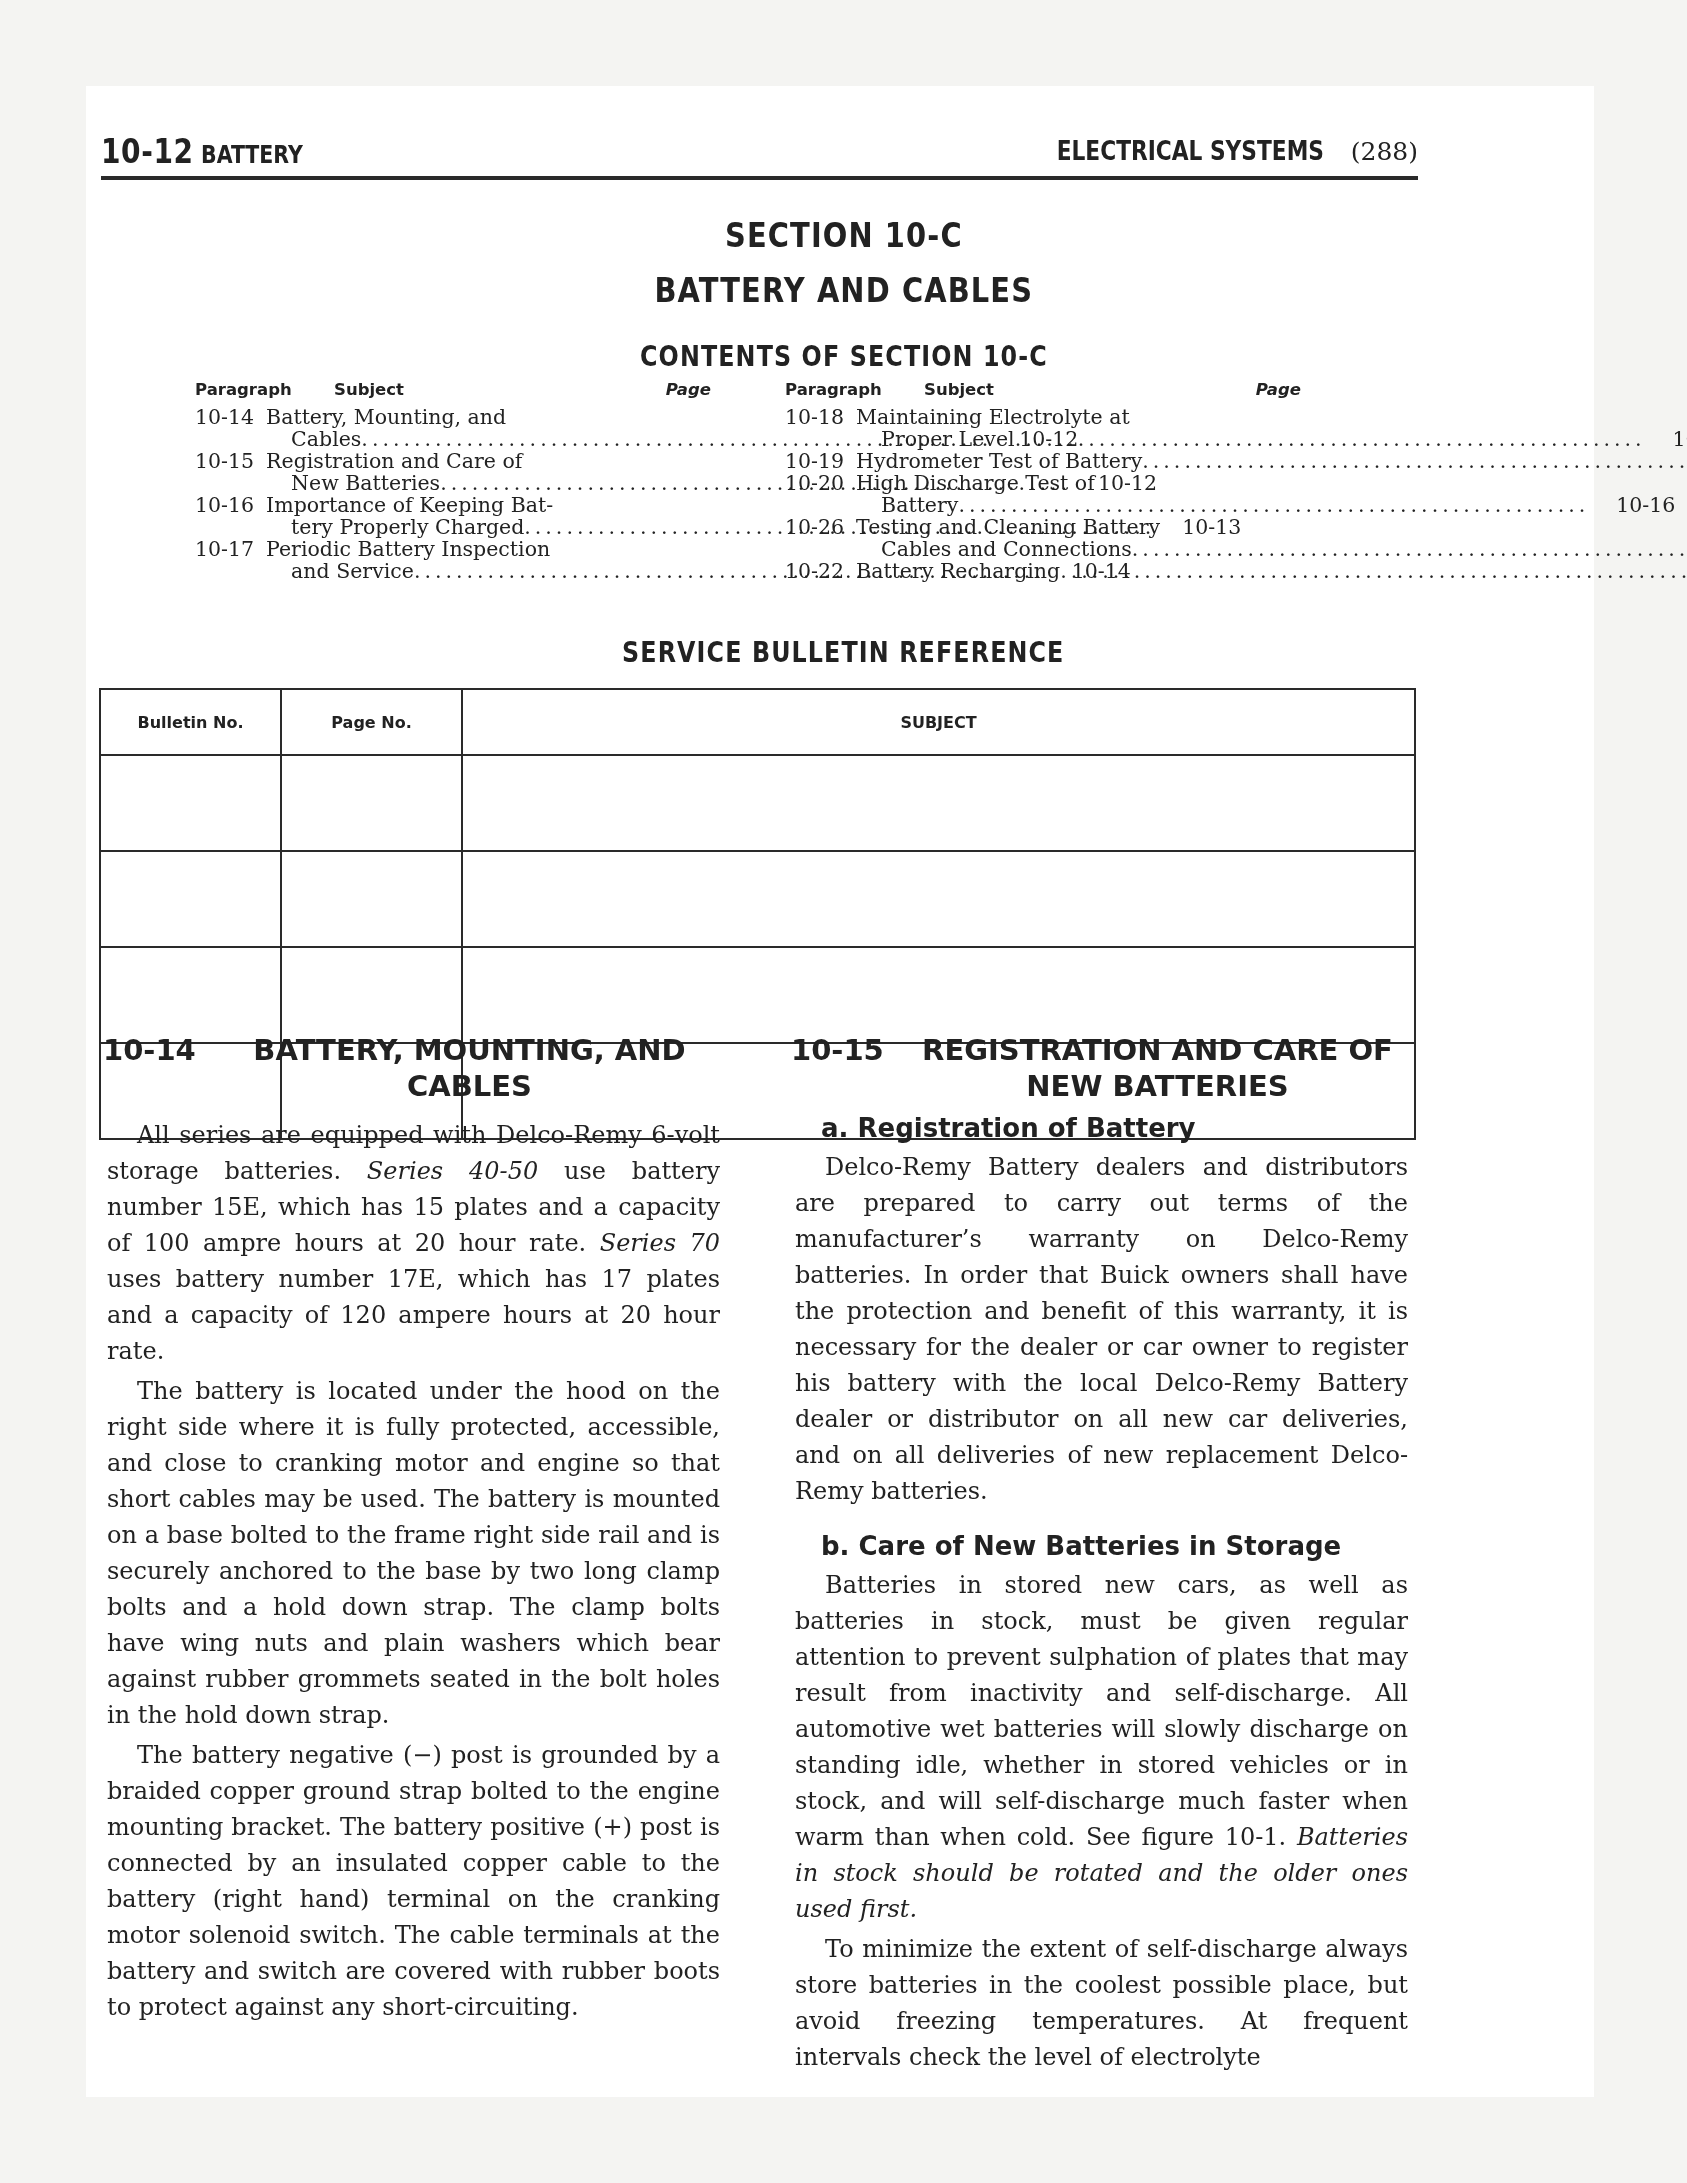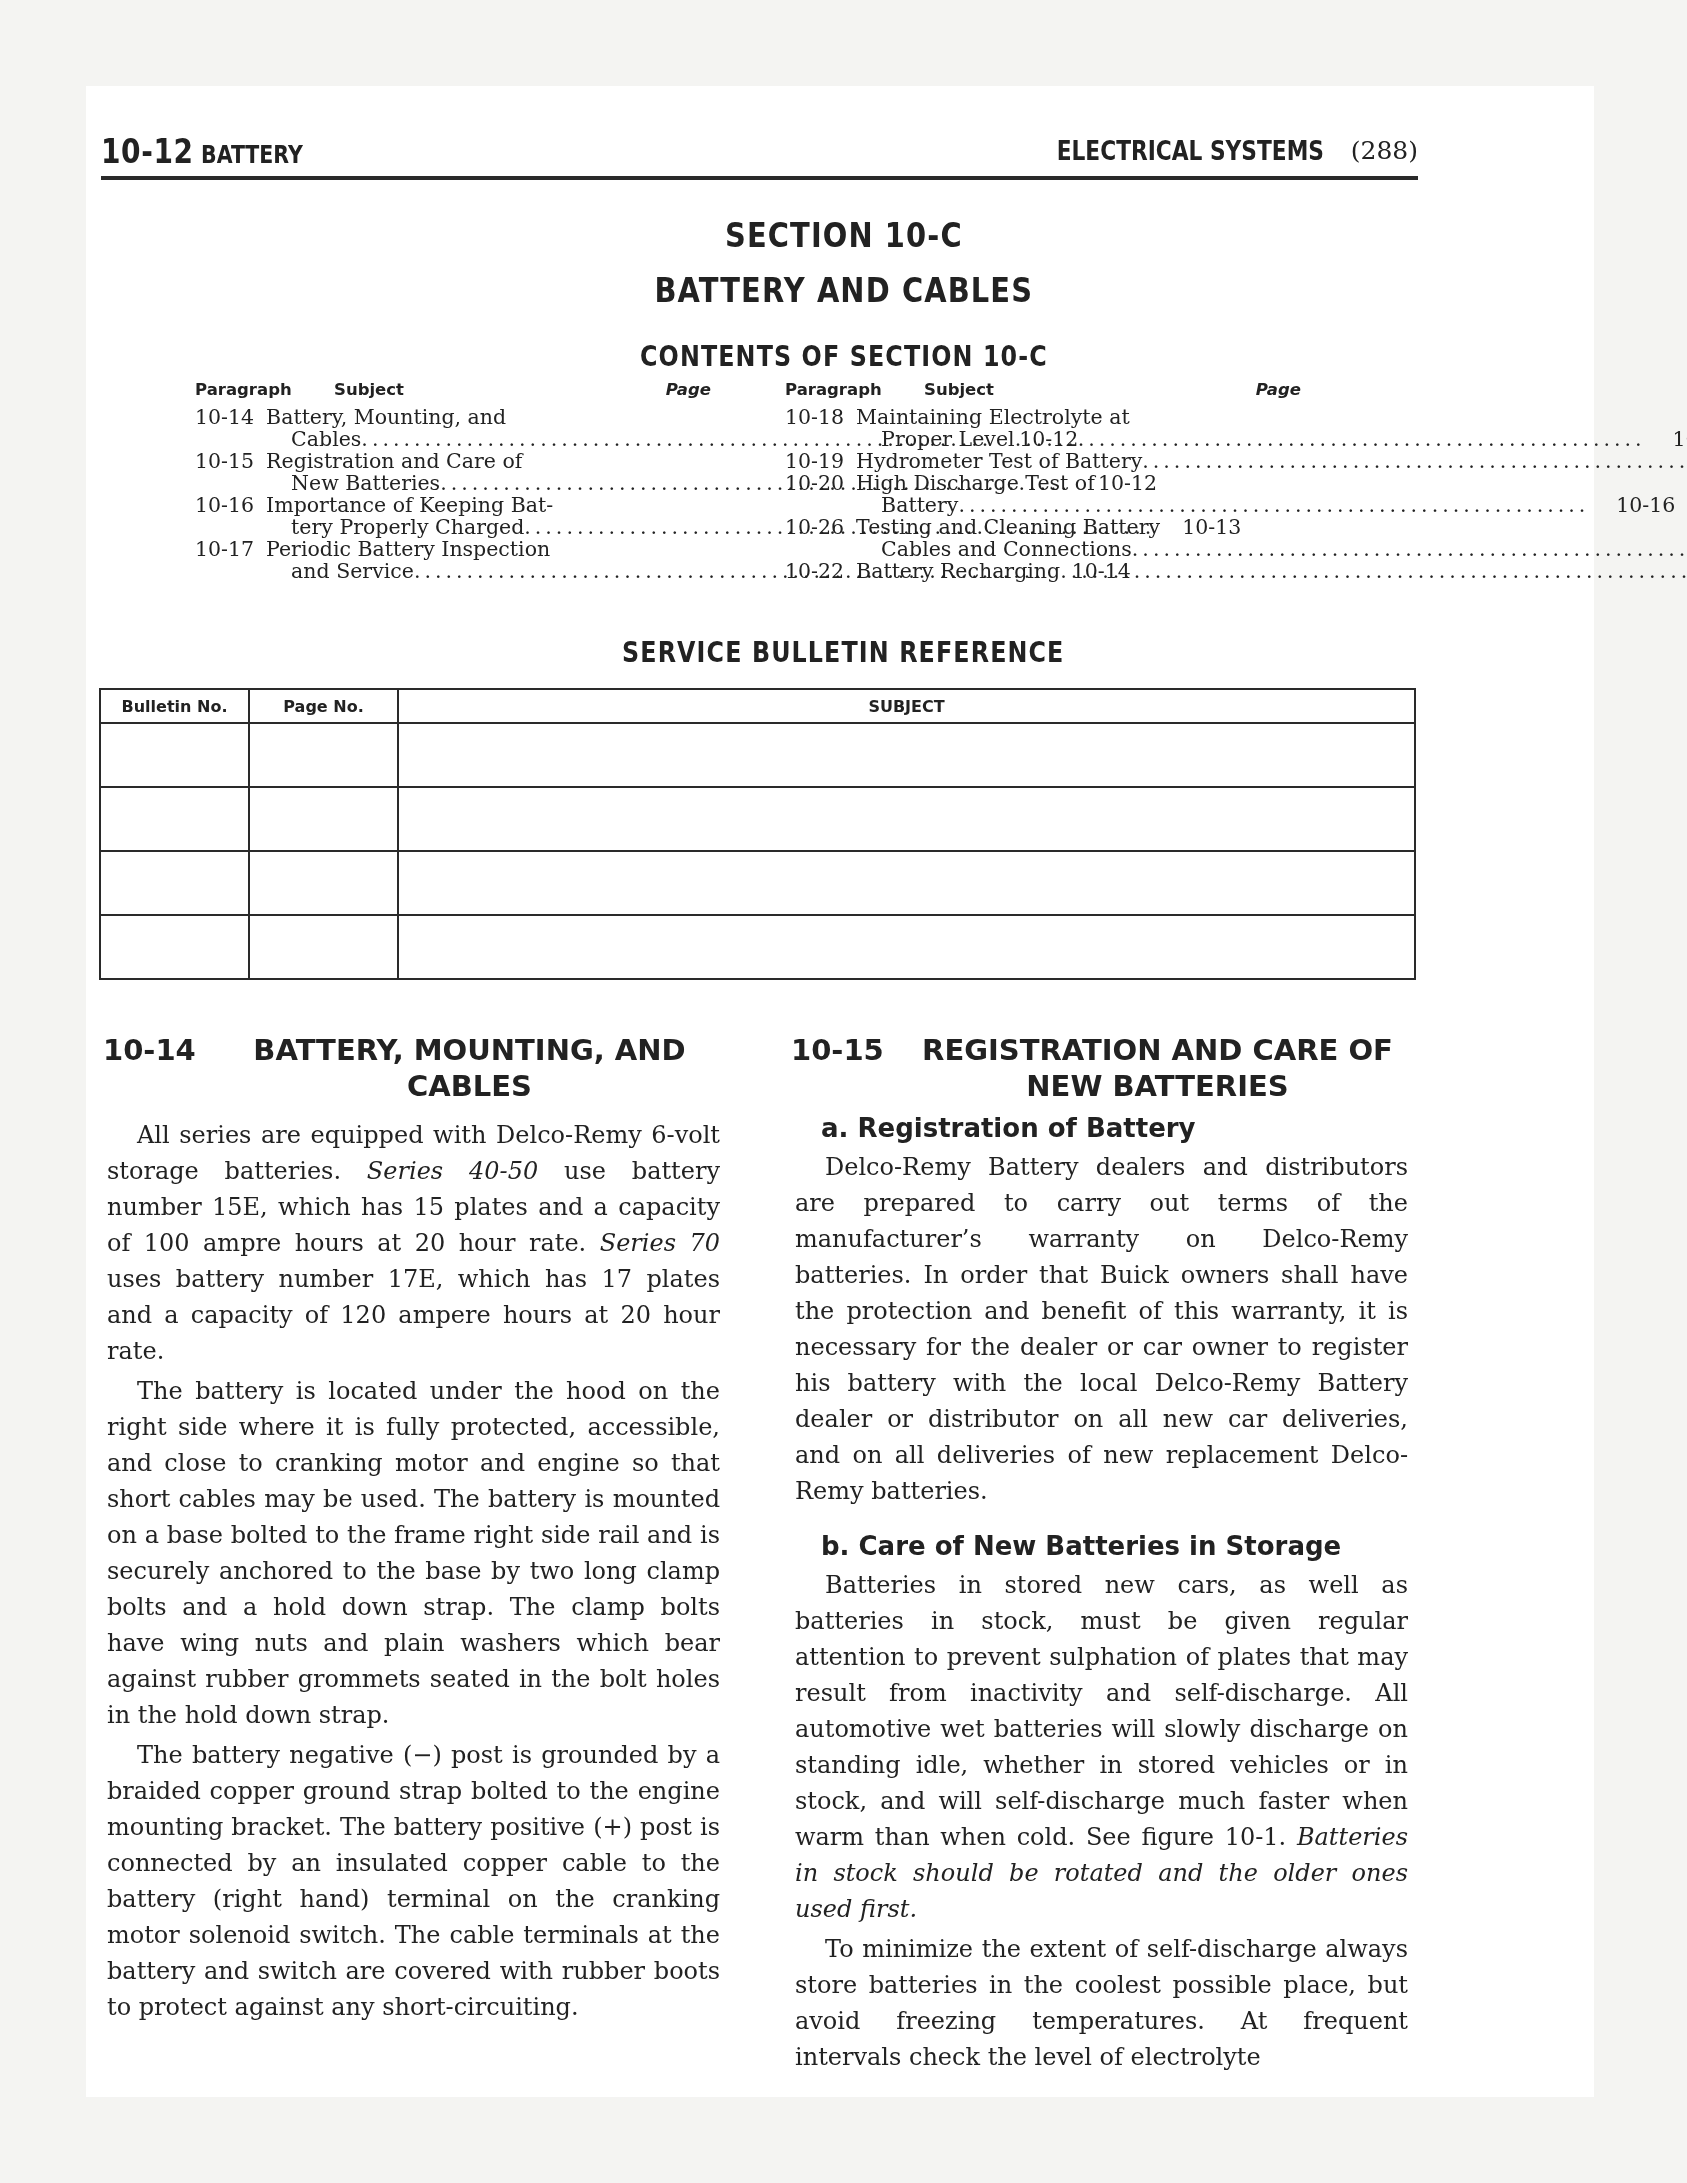--- a/index.html
+++ b/index.html
@@ -20,21 +20,21 @@
   .serif { font-family: "DejaVu Serif", "Liberation Serif", serif; }
 
   
   .running-header {
     position: absolute; left: 101px; top: 132px; width: 1317px; height: 44px;
     border-bottom: 4px solid #2a2a2a;
   }
   .rh-left { position: absolute; left: 0; top: 0; display: flex; align-items: baseline; }
   .rh-pagecode { font-size: 33px; letter-spacing: 0.7px; transform: scaleX(0.85); transform-origin: left; display: inline-block; }
   .rh-section { font-size: 25px; margin-left: -9.3px; transform: scaleX(0.82); transform-origin: left; display: inline-block; }
-  .rh-right { position: absolute; right: 0; top: 2.6px; display: flex; align-items: center; }
+  .rh-right { position: absolute; right: 0; top: 2.6px; display: flex; align-items: flex-end; }
   .rh-chapter { font-size: 26.5px; transform: scaleX(0.82); transform-origin: right; display: inline-block; margin-right: 26.5px; }
   .rh-pagenum { font-size: 25px; font-weight: normal; }
 
   
   .center-title { position: absolute; left: 0; width: 1687px; text-align: center; }
   .t-section { top: 215px; font-size: 34px; letter-spacing: 1.3px; }
   .t-battery { top: 270px; font-size: 34px; letter-spacing: 1.3px; }
   .t-contents { top: 340px; font-size: 28px; letter-spacing: 1.3px; }
   .squeeze { display: inline-block; transform: scaleX(0.85); }
 
@@ -56,21 +56,21 @@
   .toc-entry .pg { width: 86px; text-align: right; white-space: nowrap; }
 
   
   .t-bulletin { top: 636px; font-size: 28px; letter-spacing: 1.3px; }
   .bulletin-table {
     position: absolute; left: 99px; top: 688px; width: 1317px;
     border-collapse: collapse;
   }
   .bulletin-table th, .bulletin-table td {
     border: 2.6px solid #2a2a2a;
-    padding: 0;
+    padding: 16px;
   }
   .bulletin-table th { height: 32px; font-size: 16px; font-family: "DejaVu Sans", sans-serif; font-weight: bold; }
   .bulletin-table td { height: 62px; }
   .bulletin-table .c1 { width: 147px; }
   .bulletin-table .c2 { width: 147px; border-radius: 9px; }
 
   
   .col { position: absolute; top: 1032px; width: 621px; }
   .col-left { left: 103px; }
   .col-right { left: 791px; }

